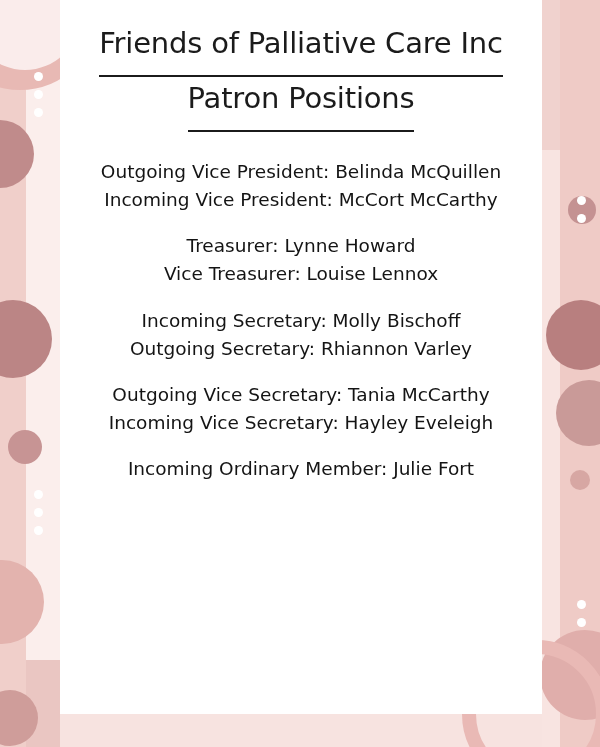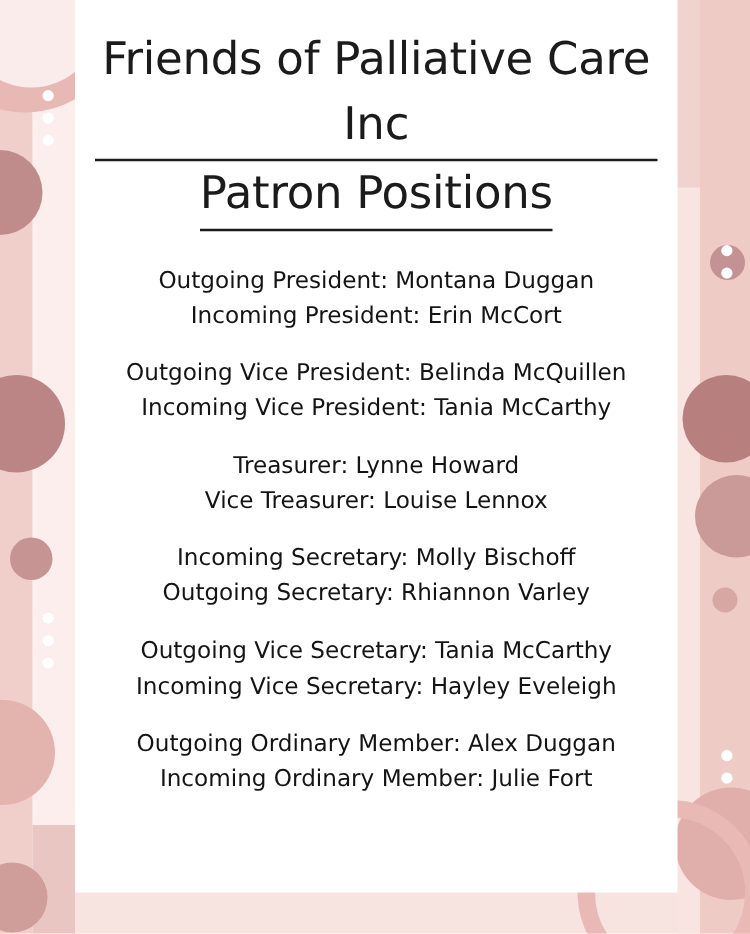--- a/index.html
+++ b/index.html
@@ -106,26 +106,26 @@
     box-sizing: border-box;
     padding: 22px 16px 10px 16px;
   }
   .title-block {
     text-align: center;
     margin-bottom: 26px;
   }
   .title-line {
     display: inline-block;
     font-family: "DejaVu Sans", sans-serif;
-    font-size: 36px;
+    font-size: 29px;
     line-height: 1.45;
     color: #1b1b1b;
     letter-spacing: -0.2px;
     border-bottom: 2px solid #1b1b1b;
-    padding-bottom: 1px;
+    padding-bottom: 11px;
   }
   .group {
     margin-bottom: 18px;
     text-align: center;
   }
   .entry {
     font-family: "DejaVu Sans", sans-serif;
     font-size: 18.5px;
     line-height: 1.52;
     color: #141414;
@@ -179,45 +179,40 @@
     <span class="dot"></span>
   </div>
 
   <div id="card">
 
     <div class="title-block">
       <div><span class="title-line">Friends of Palliative Care Inc</span></div>
       <div><span class="title-line">Patron Positions </span></div>
     </div>
 
-    <div class="group">
-      <div class="entry">Outgoing President: Montana Duggan</div>
-      <div class="entry">Incoming President: Erin McCort</div>
-    </div>
 
     <div class="group">
       <div class="entry">Outgoing Vice President: Belinda McQuillen</div>
-      <div class="entry">Incoming Vice President: Tania McCarthy</div>
+      <div class="entry">Incoming Vice President: McCort McCarthy</div>
     </div>
 
     <div class="group">
       <div class="entry">Treasurer: Lynne Howard</div>
       <div class="entry">Vice Treasurer: Louise Lennox</div>
     </div>
 
     <div class="group">
       <div class="entry">Incoming Secretary: Molly Bischoff</div>
       <div class="entry">Outgoing Secretary: Rhiannon Varley</div>
     </div>
 
     <div class="group">
       <div class="entry">Outgoing Vice Secretary: Tania McCarthy</div>
       <div class="entry">Incoming Vice Secretary: Hayley Eveleigh</div>
     </div>
 
 
     <div class="group">
-      <div class="entry">Outgoing Ordinary Member: Alex Duggan</div>
       <div class="entry">Incoming Ordinary Member: Julie Fort</div>
     </div>
 
   </div>
 </div>
 
 </body></html>

